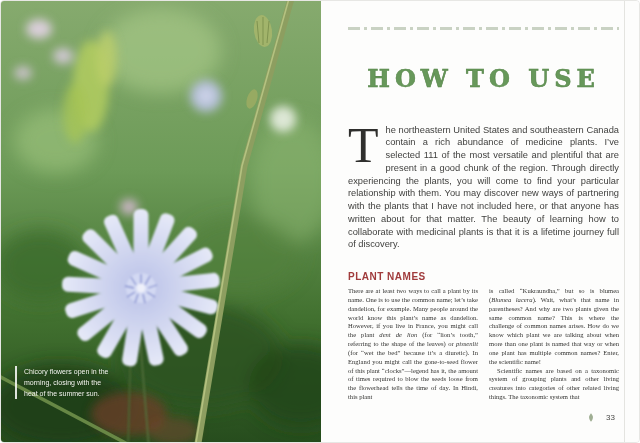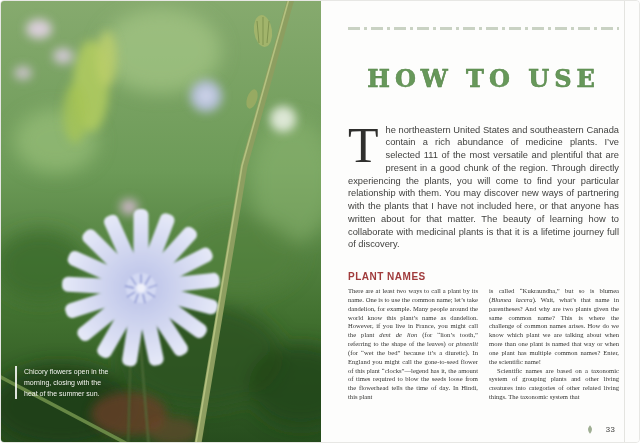--- a/index.html
+++ b/index.html
@@ -68,23 +68,23 @@
   .col{
     width:131px;
     font-family:"Liberation Serif",serif;
     font-size:6.6px;line-height:8.85px;color:#343432;
     text-align:justify;
   }
   .col p{margin:0;}
   .col p.indented{text-indent:8px;}
   .col em{font-style:italic;}
   .page-footer{
-    position:absolute;right:26px;bottom:10px;
+    position:absolute;right:26px;bottom:22px;
     display:flex;align-items:center;gap:12px;
-    font-family:Liberation Mono, monospace;font-size:8px;color:#4a4a48;
+    font-family:Liberation Sans, sans-serif;font-size:8px;color:#4a4a48;
   }
   .leaf-icon svg{display:block;}
 </style>
 </head>
 <body>
 
 <div class="spread">
 
   <div class="page-left">
     <svg viewBox="0 0 320 443" aria-hidden="true">

